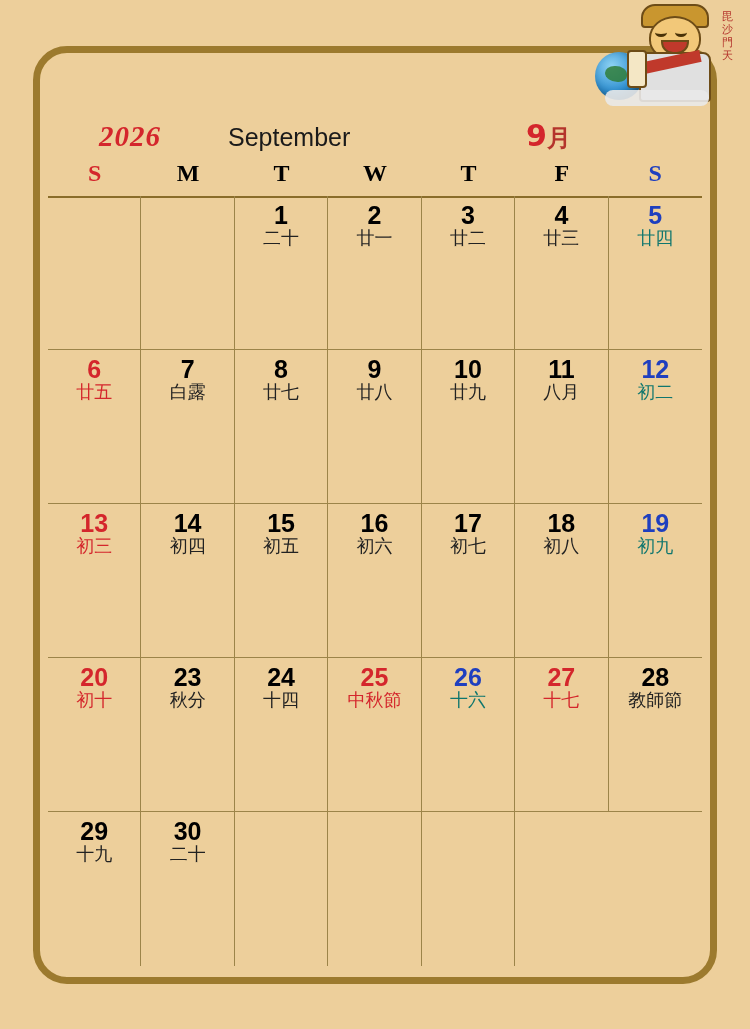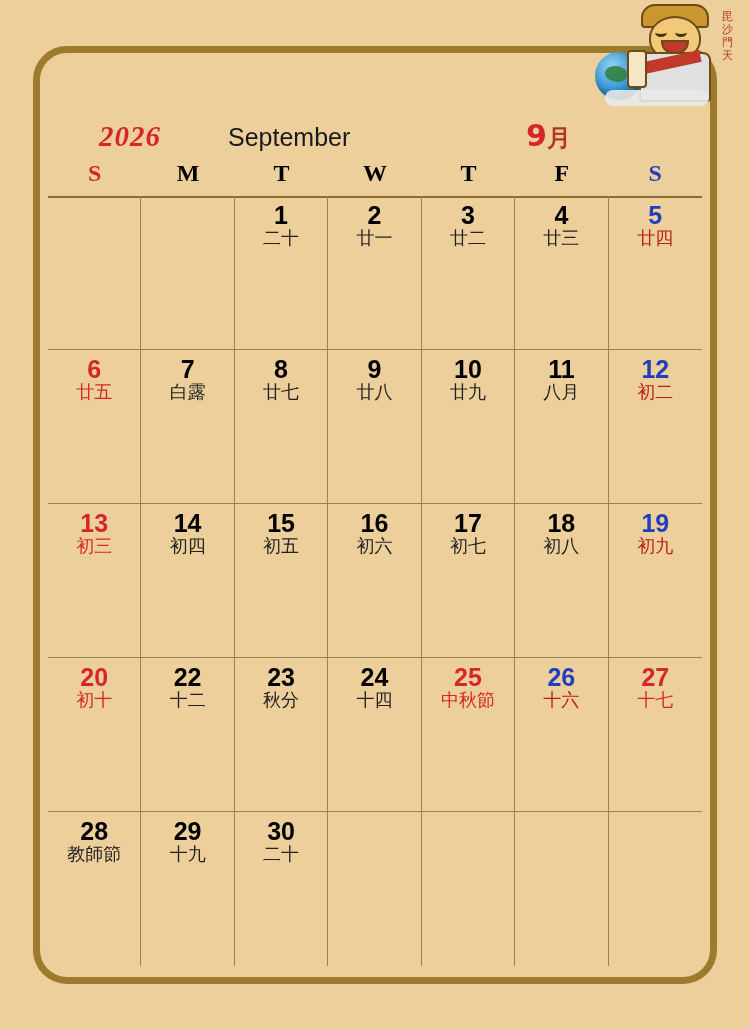--- a/index.html
+++ b/index.html
@@ -258,21 +258,21 @@
   }
   .lunar {
     text-align: center;
     font-size: 18px;
     line-height: 18px;
     font-family: "DejaVu Sans", sans-serif;
     color: #222222;
     margin-top: 1px;
   }
   .c-red .daynum, .c-red .lunar { color: #d4262c; }
-  .c-blue .daynum, .c-blue .lunar { color: #b91c1c; }
+  .c-blue .daynum, .c-blue .lunar { color: #0f766e; }
   .c-blue .daynum { color: #1f3fbf; }
   .c-holiday .lunar { color: #d4262c; }
   .c-holiday .daynum { color: #d4262c; }
 </style>
 </head>
 <body>
 
 <div class="page">
 
   <div class="frame"></div>
@@ -394,24 +394,20 @@
       </div>
       <div class="cell c-blue">
         <div class="daynum">19</div>
         <div class="lunar">初九</div>
       </div>
       <div class="cell c-red">
         <div class="daynum">20</div>
         <div class="lunar">初十</div>
       </div>
       <div class="cell">
-        <div class="daynum">22</div>
-        <div class="lunar">十二</div>
-      </div>
-      <div class="cell">
         <div class="daynum">23</div>
         <div class="lunar">秋分</div>
       </div>
       <div class="cell">
         <div class="daynum">24</div>
         <div class="lunar">十四</div>
       </div>
       <div class="cell c-holiday">
         <div class="daynum">25</div>
         <div class="lunar">中秋節</div>

